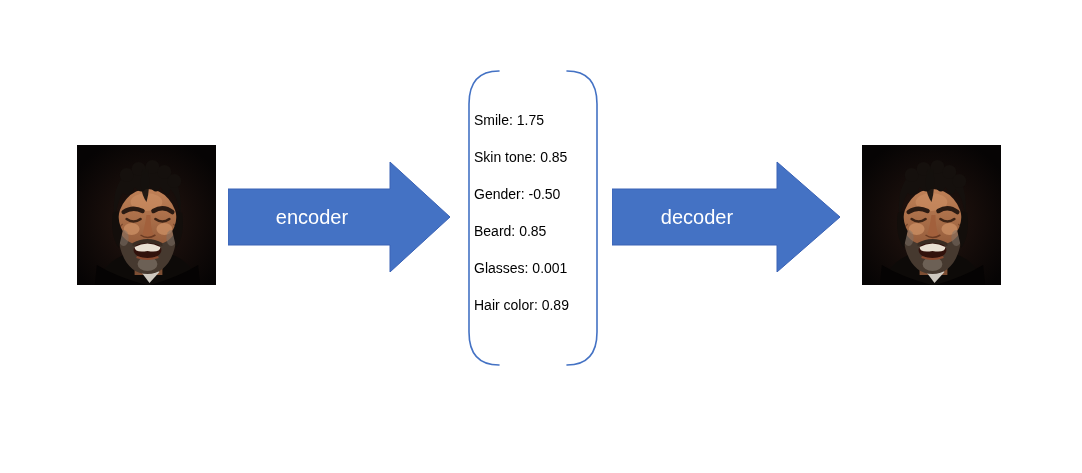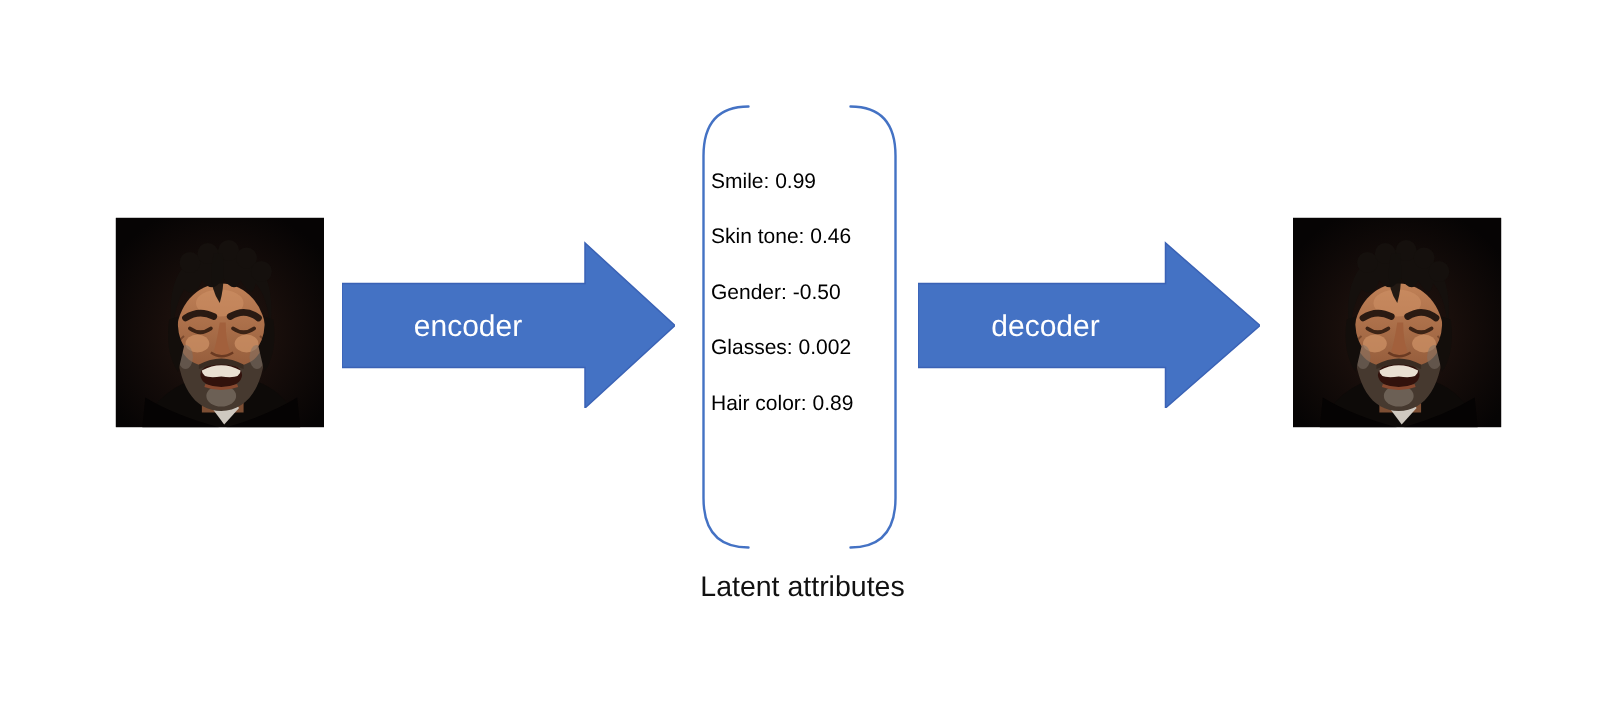--- a/index.html
+++ b/index.html
@@ -94,33 +94,33 @@
     <polygon points="0,29 162,29 162,2 222,57 162,112 162,85 0,85" fill="#4472C4" stroke="#3A62B5" stroke-width="1"></polygon>
     <text x="84" y="64" text-anchor="middle">encoder</text>
   </svg>
 
   <svg class="bracket" width="142" height="296" viewBox="0 0 142 296">
     <path d="M37 1 Q7 1 7 34 L7 262 Q7 295 37 295" fill="none" stroke="#4472C4" stroke-width="1.6" stroke-linecap="round"></path>
     <path d="M105 1 Q135 1 135 34 L135 262 Q135 295 105 295" fill="none" stroke="#4472C4" stroke-width="1.6" stroke-linecap="round"></path>
   </svg>
 
   <div class="attributes">
-    <p>Smile: 0.99</p>
-    <p>Skin tone: 0.46</p>
+    <p>Smile: 1.75</p>
+    <p>Skin tone: 0.85</p>
     <p>Gender: -0.50</p>
-    <p>Glasses: 0.002</p>
+    <p>Beard: 0.85</p>
+    <p>Glasses: 0.001</p>
     <p>Hair color: 0.89</p>
   </div>
 
   <svg class="arrow" id="decoder-arrow" width="228" height="112" viewBox="0 0 228 112">
     <polygon points="0,29 165,29 165,2 228,57 165,112 165,85 0,85" fill="#4472C4" stroke="#3A62B5" stroke-width="1"></polygon>
     <text x="85" y="64" text-anchor="middle">decoder</text>
   </svg>
 
   <div class="photo" id="output-photo">
     <svg viewBox="0 0 140 140" preserveAspectRatio="none">
       <use href="#face"></use>
     </svg>
   </div>
 
-  <div class="caption">Latent attributes</div>
 
 </div>
 
 </body></html>

